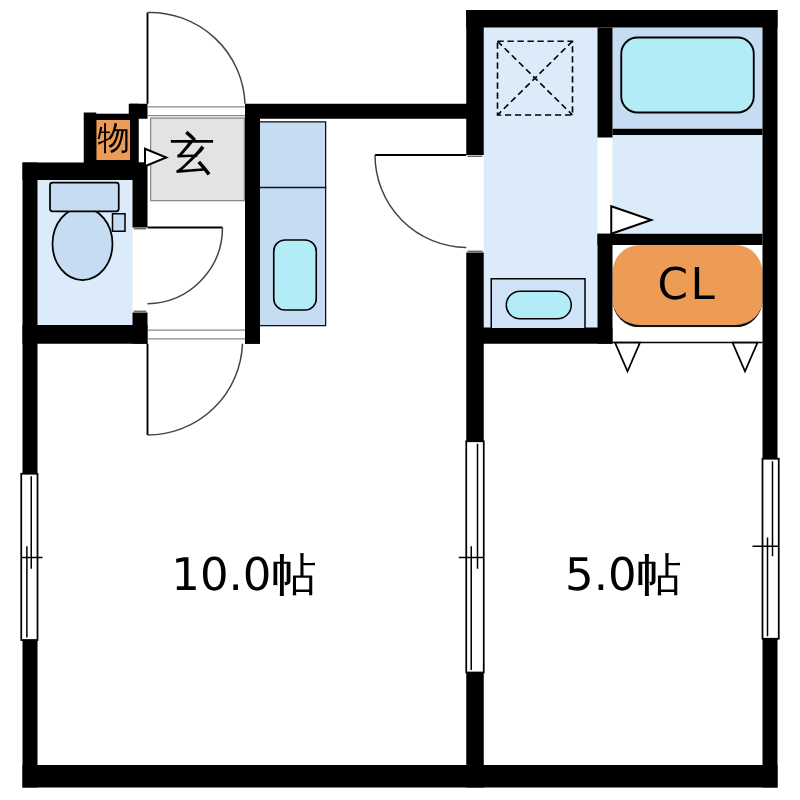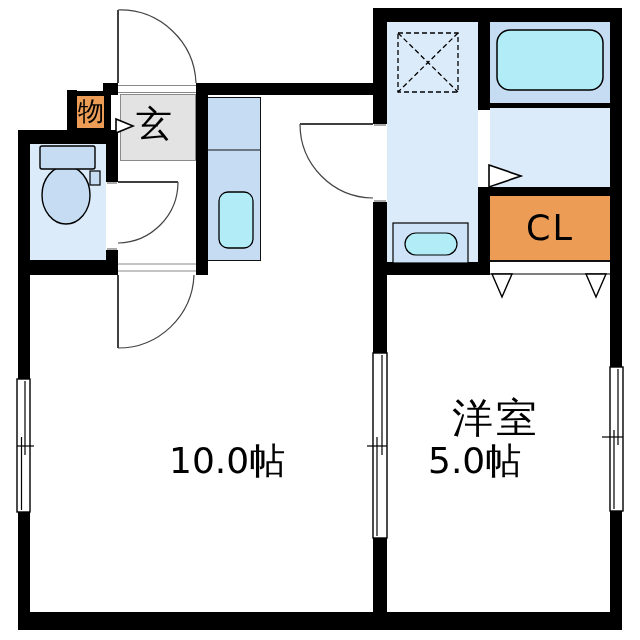--- a/index.html
+++ b/index.html
@@ -23,21 +23,21 @@
   <div class="room blue" style="left:30px;top:144px;width:76px;height:116px;"></div>
   <div class="room gray" style="left:120px;top:94px;width:76px;height:67px;"></div>
   <div class="room orange" style="left:68px;top:91px;width:42px;height:42px;border:5px solid #000;border-left-width:9px;text-align:center;">
     <span class="label" style="position:static;font-size:26px;line-height:31px;">物</span>
   </div>
   <div class="room medblue" style="left:207px;top:97px;width:54px;height:164px;border:1.5px solid #111;"></div>
   <div class="room blue" style="left:387px;top:22px;width:91px;height:241px;"></div>
   <div class="room medblue" style="left:490px;top:22px;width:120px;height:81px;"></div>
   <div class="wall" style="left:490px;top:103px;width:120px;height:5px;"></div>
   <div class="room blue" style="left:490px;top:108px;width:120px;height:79px;"></div>
-  <div class="room orange" style="left:490px;top:196px;width:120px;height:66px;border-bottom:2px solid #111;">
+  <div class="room orange" style="left:490px;top:196px;width:120px;height:66px;border-bottom:2px solid #111;border-radius:22px;">
     <div class="label" style="left:0;right:0;top:15px;text-align:center;font-size:35px;letter-spacing:2px;">CL</div>
   </div>
   <div class="abs" style="left:490px;top:262px;width:120px;height:12px;background:#fff;"></div>
 
   <div class="wall" style="left:103px;top:83px;width:15px;height:12px;"></div>
   <div class="wall" style="left:104px;top:83px;width:7px;height:50px;"></div>
   <div class="wall" style="left:196px;top:83px;width:179px;height:12px;"></div>
   <div class="wall" style="left:67px;top:90px;width:10px;height:43px;"></div>
   <div class="wall" style="left:18px;top:130px;width:97px;height:14px;"></div>
   <div class="wall" style="left:18px;top:130px;width:12px;height:249px;"></div>
@@ -134,18 +134,17 @@
     <polygon points="116,119 133,126 116,133" fill="#fff" stroke="#000" stroke-width="1.6"></polygon>
     <polygon points="489,165 521,176 489,187" fill="#fff" stroke="#000" stroke-width="1.6"></polygon>
 
     <g>
       <line x1="490" y1="274" x2="610" y2="274" stroke="#000" stroke-width="1.2"></line>
       <polygon points="492,274 512,274 502,297" fill="#fff" stroke="#000" stroke-width="1.4"></polygon>
       <polygon points="586,274 606,274 596,297" fill="#fff" stroke="#000" stroke-width="1.4"></polygon>
     </g>
   </svg>
 
-  <div class="label" style="left:137px;top:443px;font-size:36px;margin-left:32px;">10.0帖</div>
-  <div class="label" style="left:452px;top:398px;font-size:41px;letter-spacing:3px;">洋室</div>
-  <div class="label" style="left:428px;top:443px;font-size:36px;">5.0帖</div>
+  <div class="label" style="left:137px;top:443px;font-size:36px;">10.0帖</div>
+  <div class="label" style="left:452px;top:443px;font-size:36px;">5.0帖</div>
   <div class="label" style="left:136px;top:106px;font-size:36px;">玄</div>
 
 </div>
 
 </body></html>

